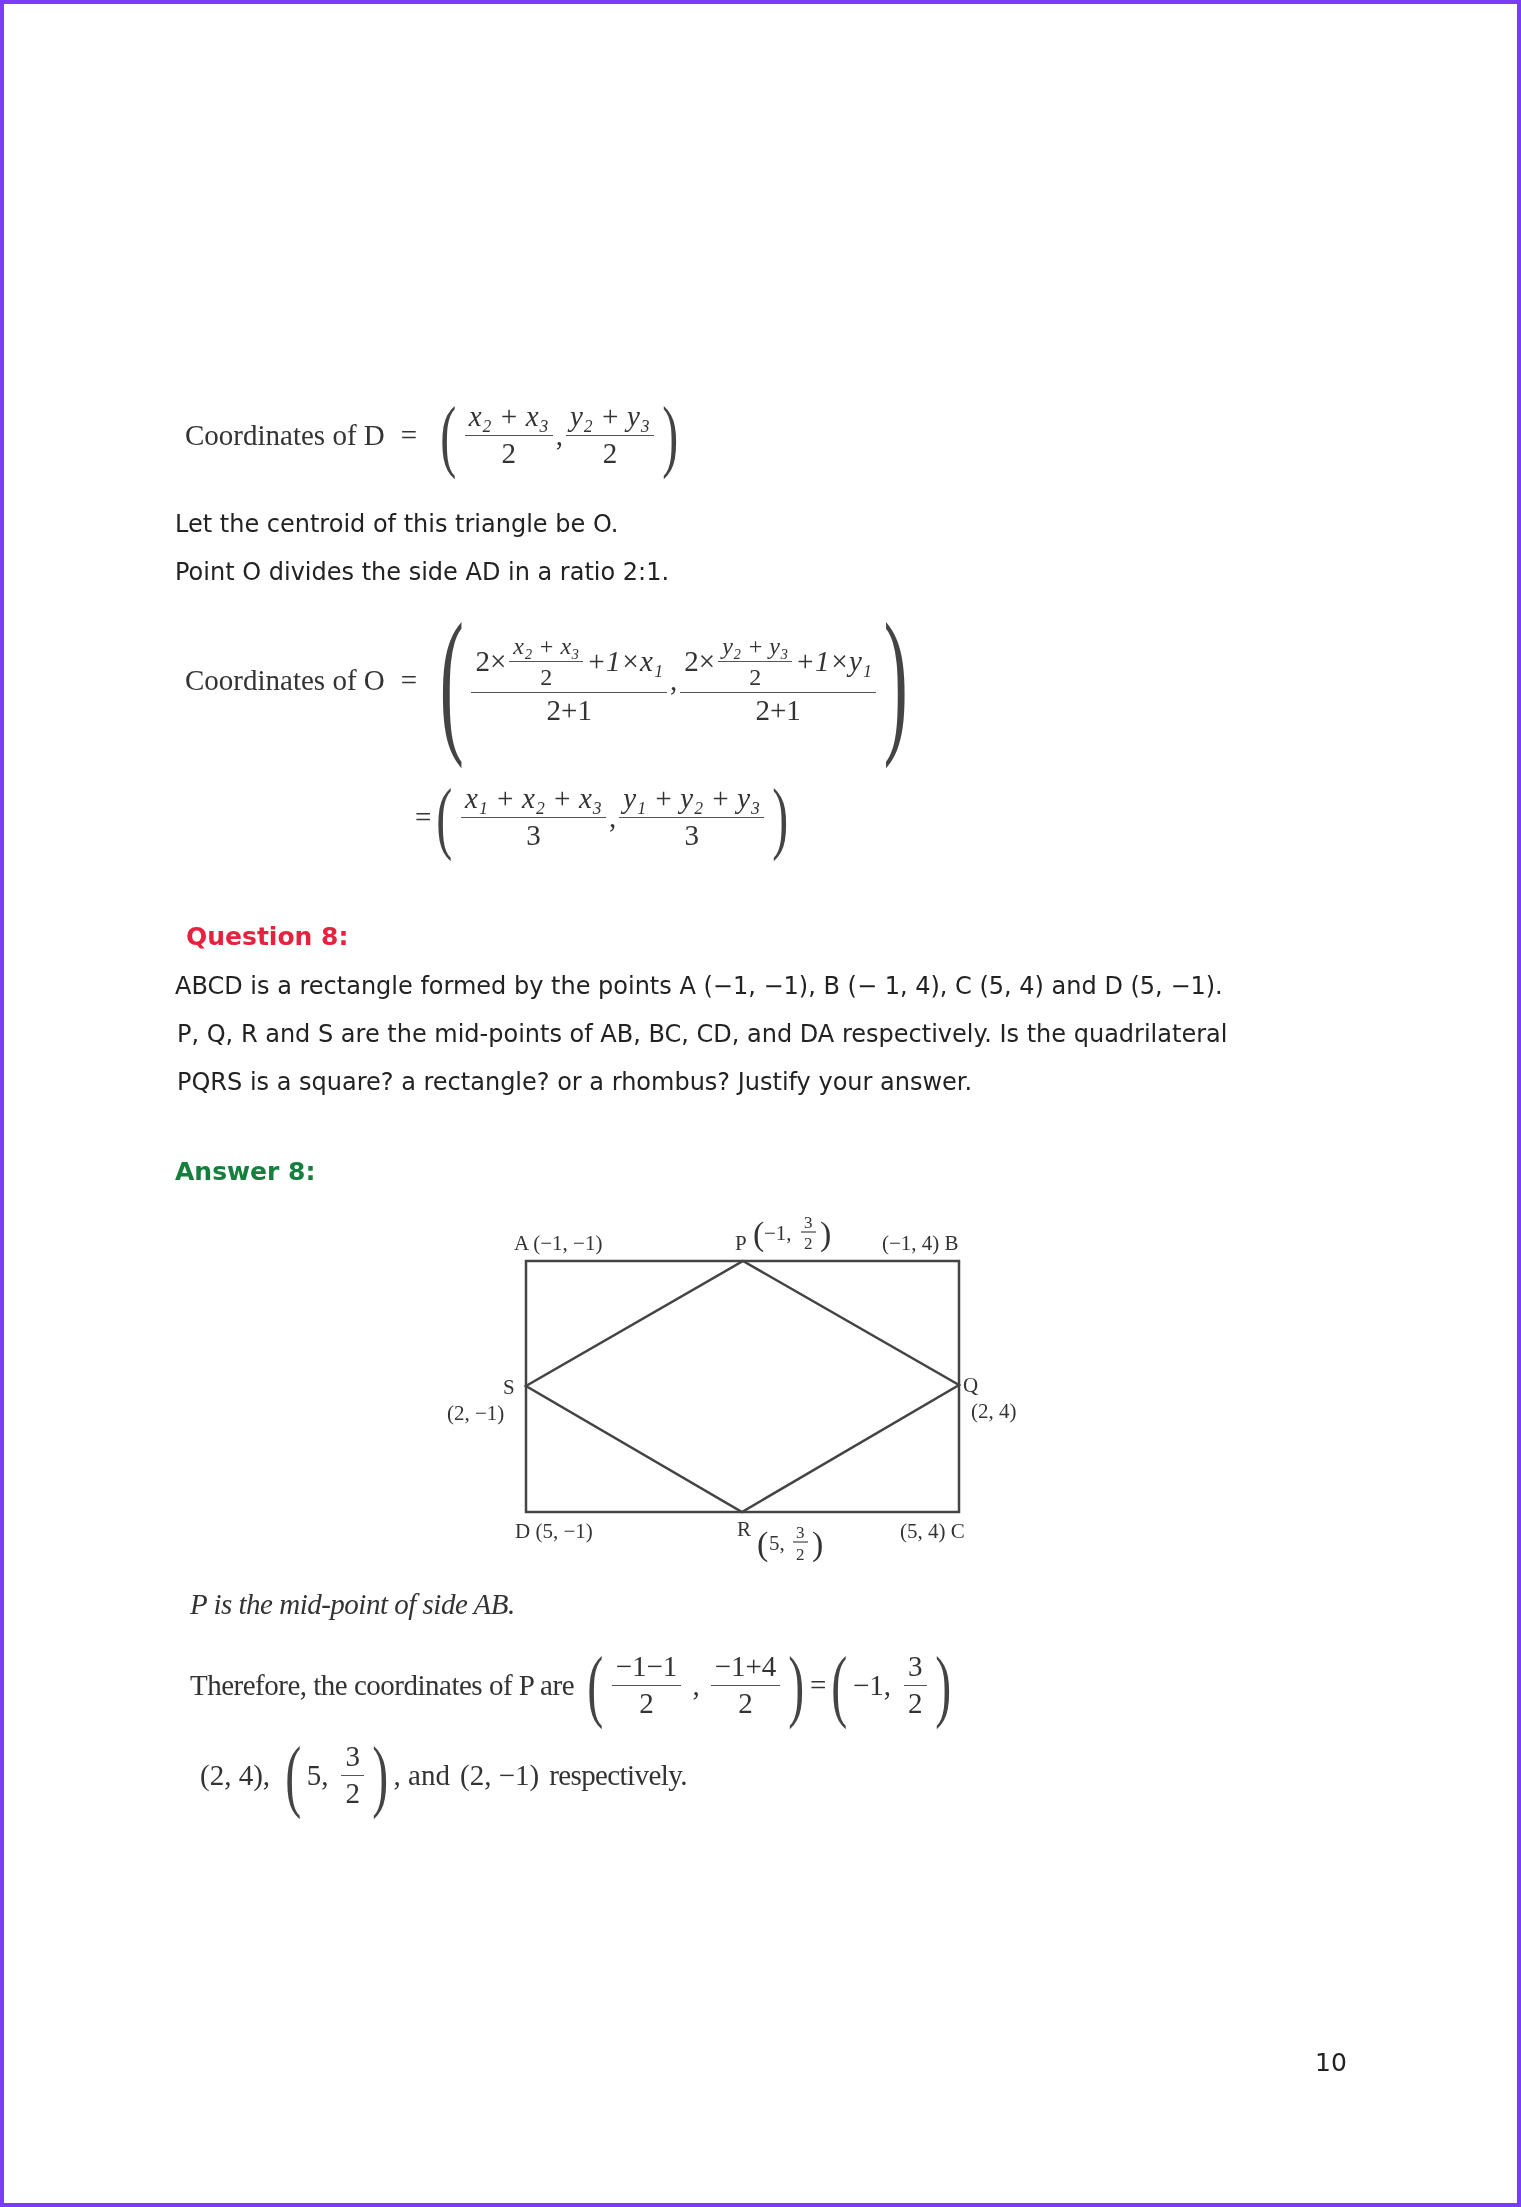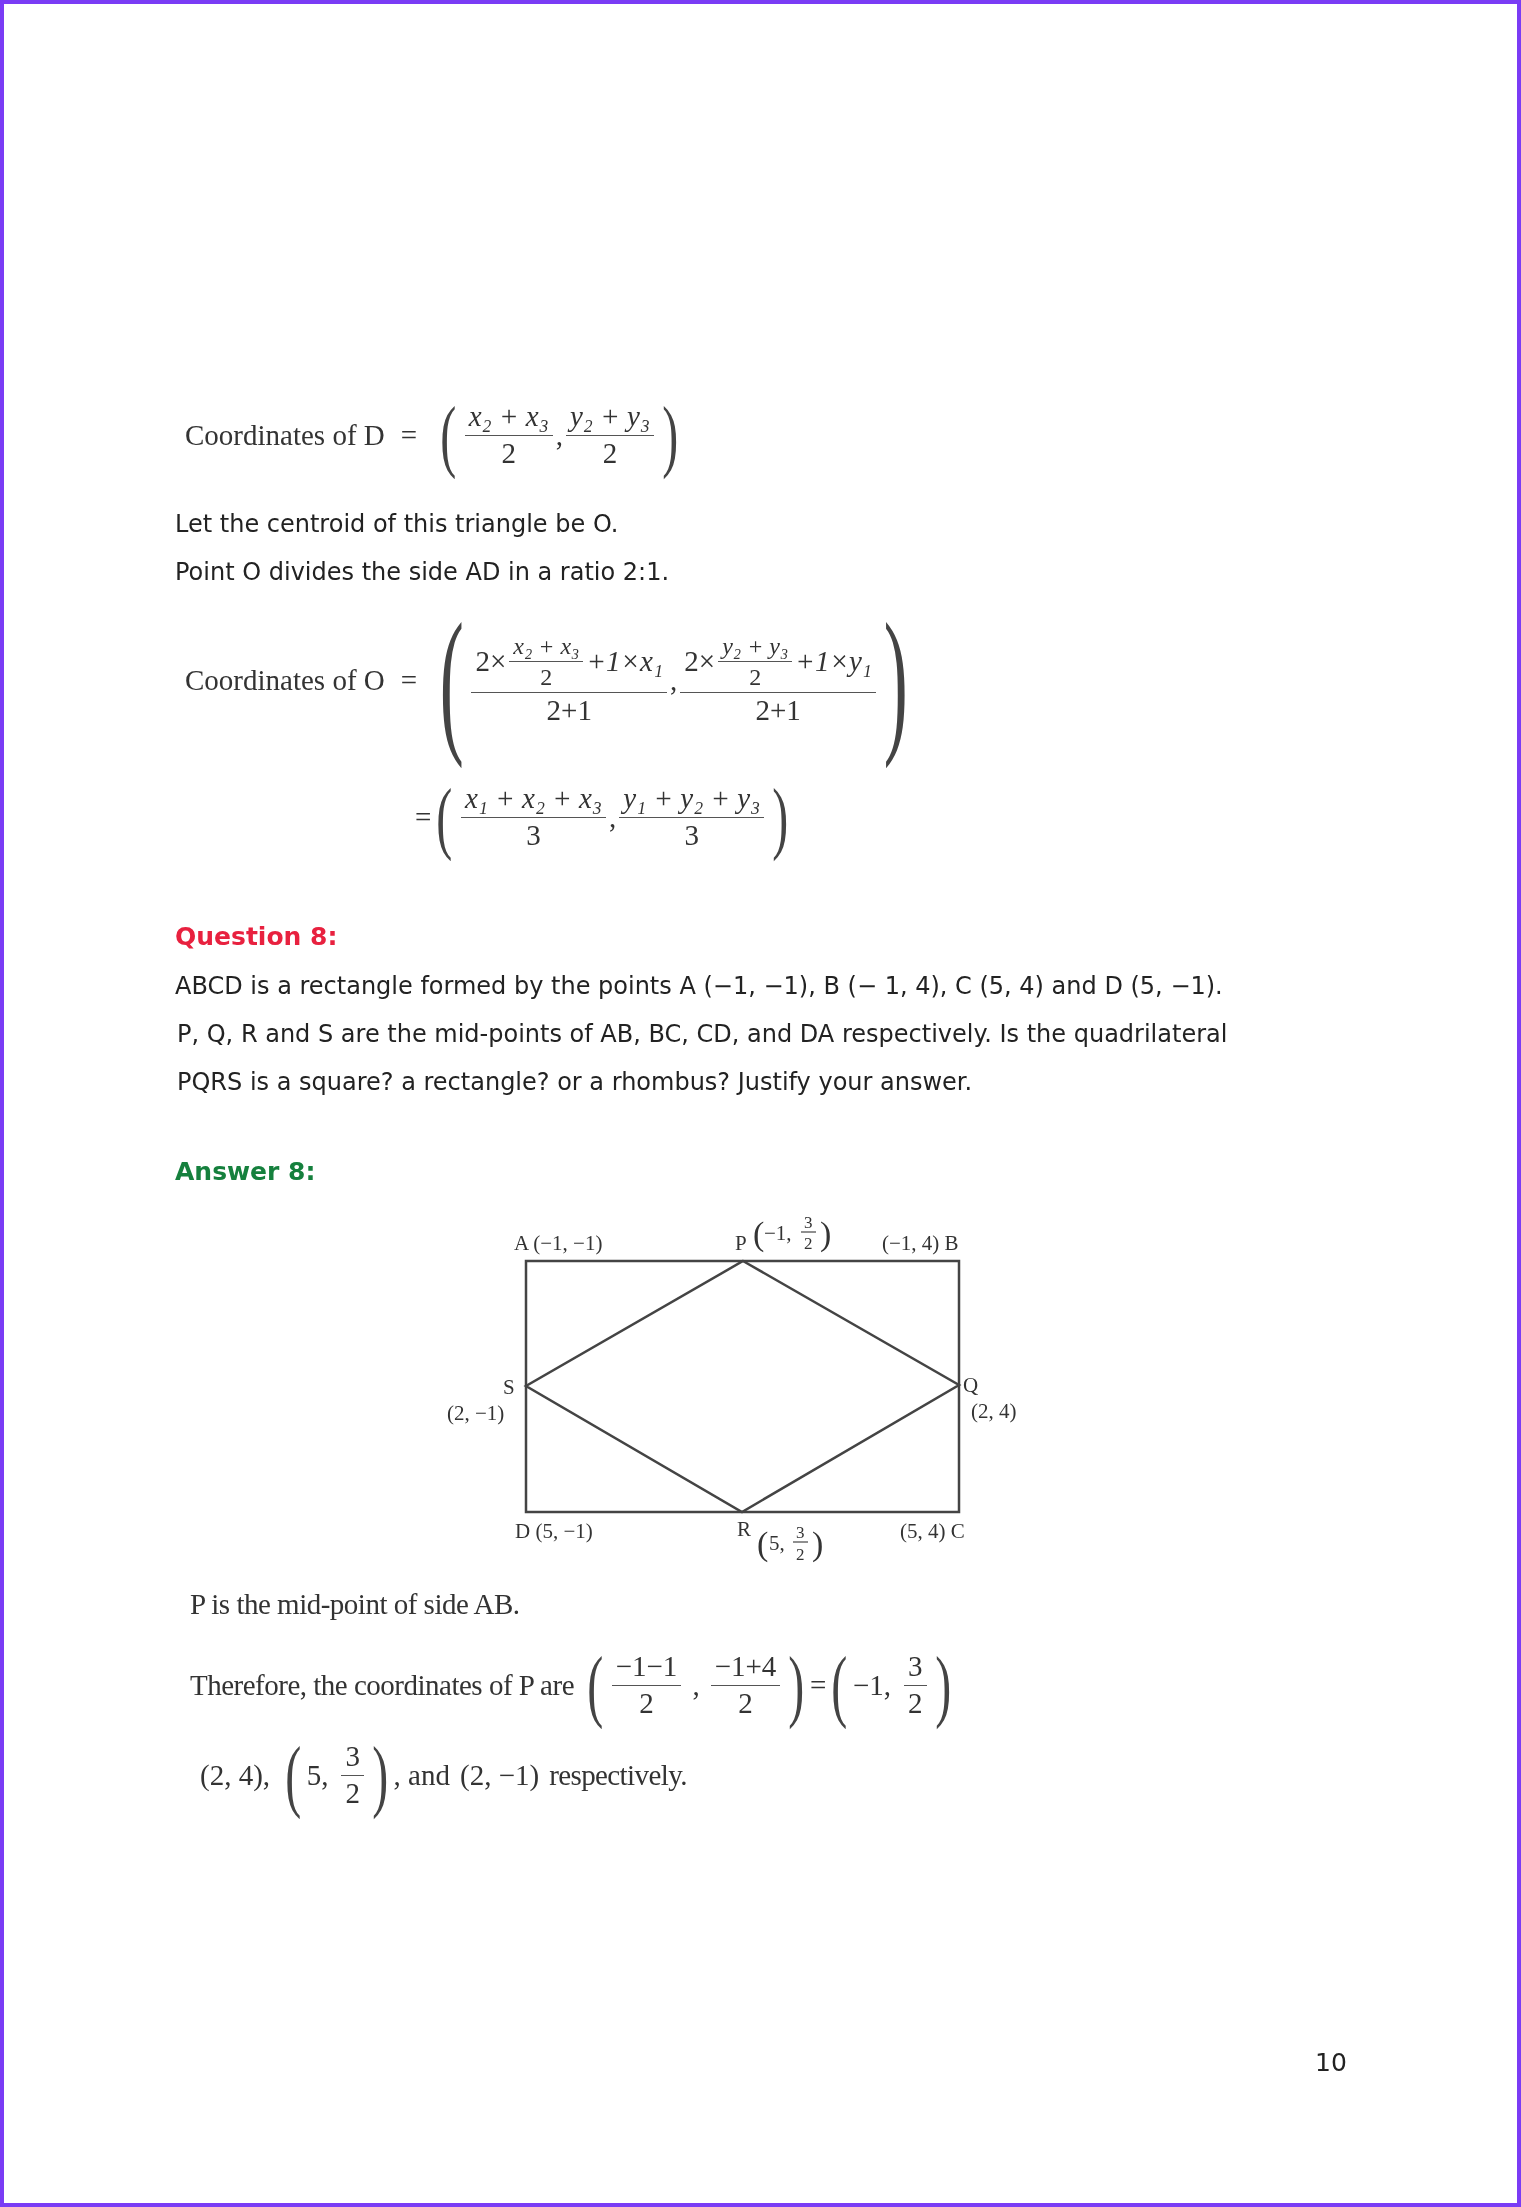--- a/index.html
+++ b/index.html
@@ -83,21 +83,21 @@
     <span class="den">3</span>
   </span>
   <span>,</span>
   <span class="frac">
     <span class="num it">y₁ + y₂ + y₃</span>
     <span class="den">3</span>
   </span>
   <span class="paren" style="font-size:80px; transform:scaleX(0.6);">)</span>
 </div>
 
-<div class="abs sans heading q-head" style="left:175px; top:922px;text-align:center;">Question 8:</div>
+<div class="abs sans heading q-head" style="left:186px; top:922px;text-align:center;">Question 8:</div>
 <div class="abs sans body-text" style="left:175px; top:962px;">ABCD is a rectangle formed by the points A (−1, −1), B (− 1, 4), C (5, 4) and D (5, −1).</div>
 <div class="abs sans body-text" style="left:177px; top:1010px;">P, Q, R and S are the mid-points of AB, BC, CD, and DA respectively. Is the quadrilateral</div>
 <div class="abs sans body-text" style="left:177px; top:1058px;">PQRS is a square? a rectangle? or a rhombus? Justify your answer.</div>
 
 <div class="abs sans heading a-head" style="left:175px; top:1157px;">Answer 8:</div>
 
 <svg class="abs" style="left:0; top:0;" width="1521" height="2207" viewBox="0 0 1521 2207">
   <g stroke="#444" stroke-width="2.5" fill="none">
     <rect x="526" y="1261" width="433" height="251"></rect>
     <polygon points="743,1261 959,1385 742,1512 526,1386"></polygon>
@@ -121,21 +121,21 @@
     <text x="737" y="1536">R</text>
     <text x="757" y="1555" font-size="34" font-weight="100">(</text>
     <text x="769" y="1550">5,</text>
     <text x="796" y="1538" font-size="17">3</text>
     <line x1="793" y1="1542" x2="808" y2="1542" stroke="#444" stroke-width="1.2"></line>
     <text x="796" y="1560" font-size="17">2</text>
     <text x="812" y="1555" font-size="34" font-weight="100">)</text>
   </g>
 </svg>
 
-<div class="abs serif" style="left:190px; top:1588px; font-size:29px; letter-spacing:-0.5px;">P is the mid-point of side AB.</div>
+<div class="abs serif" style="left:190px; top:1588px; font-size:29px; letter-spacing:-0.5px;font-style:italic;">P is the mid-point of side AB.</div>
 
 <div class="abs math" style="left:190px; top:1640px; height:90px;justify-content:flex-end;">
   <span style="letter-spacing:-0.5px;">Therefore, the coordinates of P are</span>
   <span class="paren" style="font-size:80px; transform:scaleX(0.6); margin-left:8px;">(</span>
   <span class="frac">
     <span class="num">−1−1</span>
     <span class="den">2</span>
   </span>
   <span style="margin:0 8px;">,</span>
   <span class="frac">

